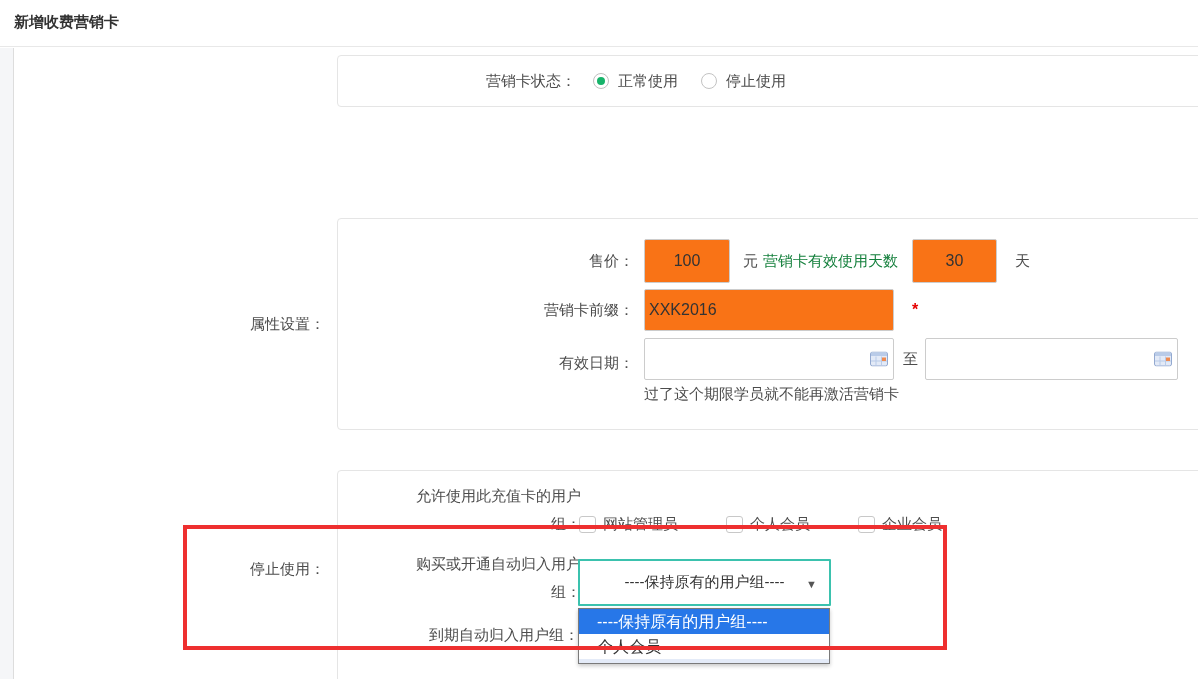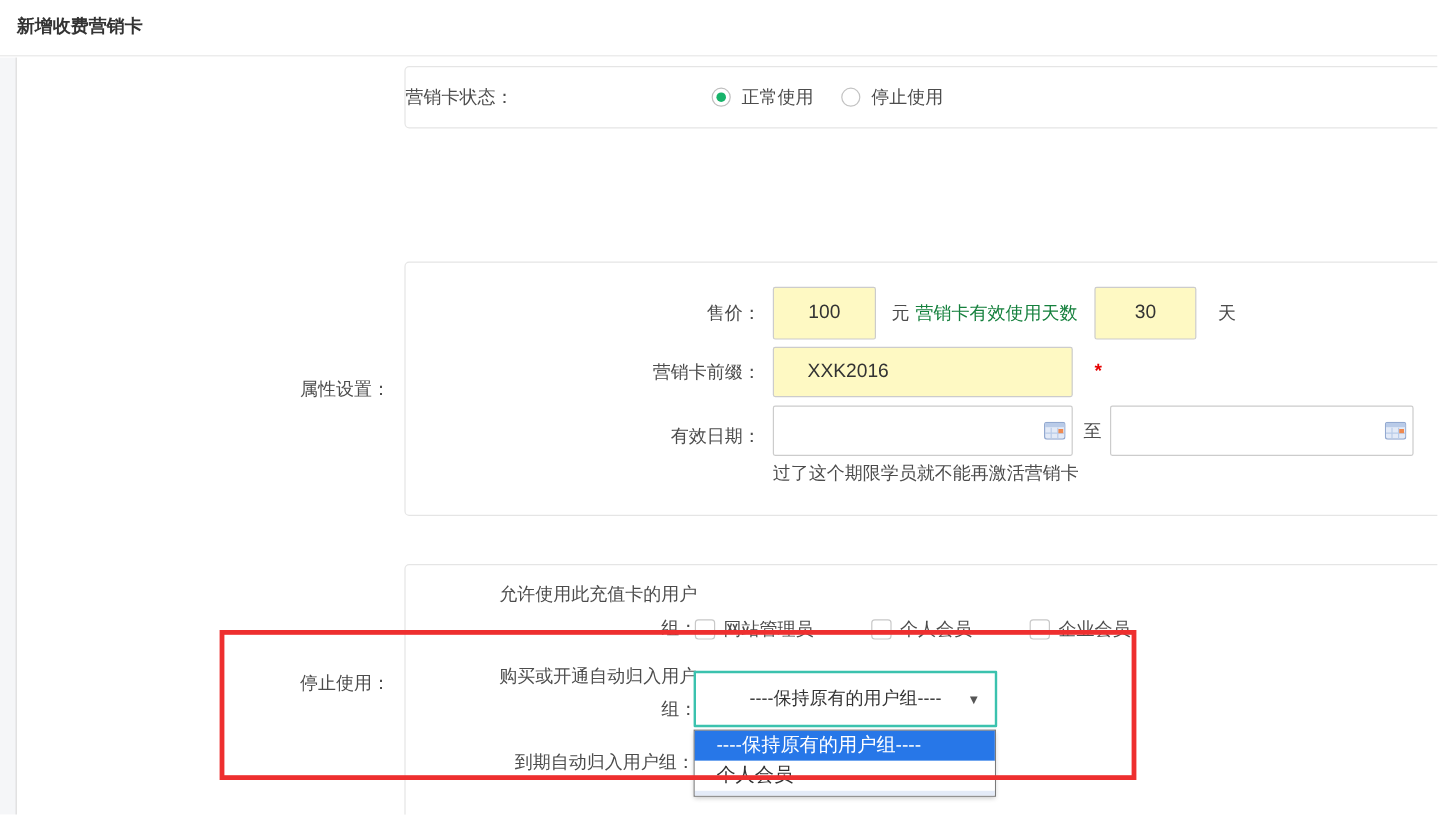--- a/index.html
+++ b/index.html
@@ -19,25 +19,25 @@
   #panel-status { left:337px; top:55px;  width:880px; height:52px; }
   #panel-attrs  { left:337px; top:218px; width:880px; height:212px; }
   #panel-groups { left:337px; top:470px; width:880px; height:230px; }
 
   
   .sec-label { position:absolute; left:100px; width:225px; text-align:right; color:#4c4c4c; }
   .radio { display:inline-block; width:16px; height:16px; border:1px solid #c3c3c3; border-radius:50%; background:#fff; position:relative; flex:none; }
   .radio.checked { border-color:#bfbfbf; }
   .radio.checked::after { content:""; position:absolute; left:3px; top:3px; width:8px; height:8px; border-radius:50%; background:#17b36a; }
   .checkbox { display:inline-block; width:17px; height:17px; border:1px solid #c8c8c8; border-radius:3px; background:#fff; flex:none; }
-  .txt-input { border:1px solid #ccc; border-radius:2px; background:#fef9c3; color:#333; font-size:16px; font-family:inherit; outline:none; }
+  .txt-input { border:1px solid #ccc; border-radius:2px; background:#f97316; color:#333; font-size:16px; font-family:inherit; outline:none; }
 
   
   .status-row { display:flex; align-items:center; height:100%; }
-  .status-row .lbl { width:238px; }
+  .status-row .lbl { width:238px; text-align:right; }
   .status-row .radio { margin-left:17px; }
   .status-row .radio + .opt { margin-left:9px; }
   .status-row .opt + .radio { margin-left:23px; }
 
   
   .usage-row { position:absolute; left:0; top:143px; width:640px; height:28px; display:flex; align-items:center; }
   .usage-row .lbl { width:310px; text-align:right; }
   .usage-row .radio { margin-left:30px; }
   .usage-row .radio + .opt { margin-left:9px; }
   .usage-row .opt + .radio { margin-left:22px; }
@@ -45,21 +45,21 @@
   
   .attr-row { position:absolute; left:0; right:0; display:flex; align-items:center; }
   .attr-row .lbl { width:296px; text-align:right; flex:none; }
   #row-price { top:19px; height:46px; }
   #price-input { margin-left:10px; width:86px; height:44px; text-align:center; }
   #row-price .unit { margin-left:13px; }
   #row-price .bold-lbl { margin-left:5px; font-weight:normal; color:#15803d; }
   #days-input { margin-left:14px; width:85px; height:44px; text-align:center; }
   #row-price .unit2 { margin-left:18px; }
   #row-prefix { top:69px; height:44px; }
-  #prefix-input { margin-left:10px; width:250px; height:42px; padding-left:28px; }
+  #prefix-input { margin-left:10px; width:250px; height:42px; padding-left:4px; }
   #row-prefix .star { margin-left:18px; color:#e60000; font-weight:bold; font-size:16px; }
   #row-date { top:118px; height:44px; }
   #row-date .lbl { align-self:flex-end; padding-bottom:8px; }
   .date-box { position:relative; width:250px; height:42px; border:1px solid #ccc; border-radius:2px; background:#fff; flex:none; }
   #date-start { margin-left:10px; }
   #row-date .sep { margin-left:9px; }
   #date-end { margin-left:7px; width:253px; }
   .cal-icon { position:absolute; right:5px; top:50%; transform:translateY(-50%); cursor:pointer; }
   .date-note { position:absolute; left:306px; top:166px; color:#4c4c4c; }
 

